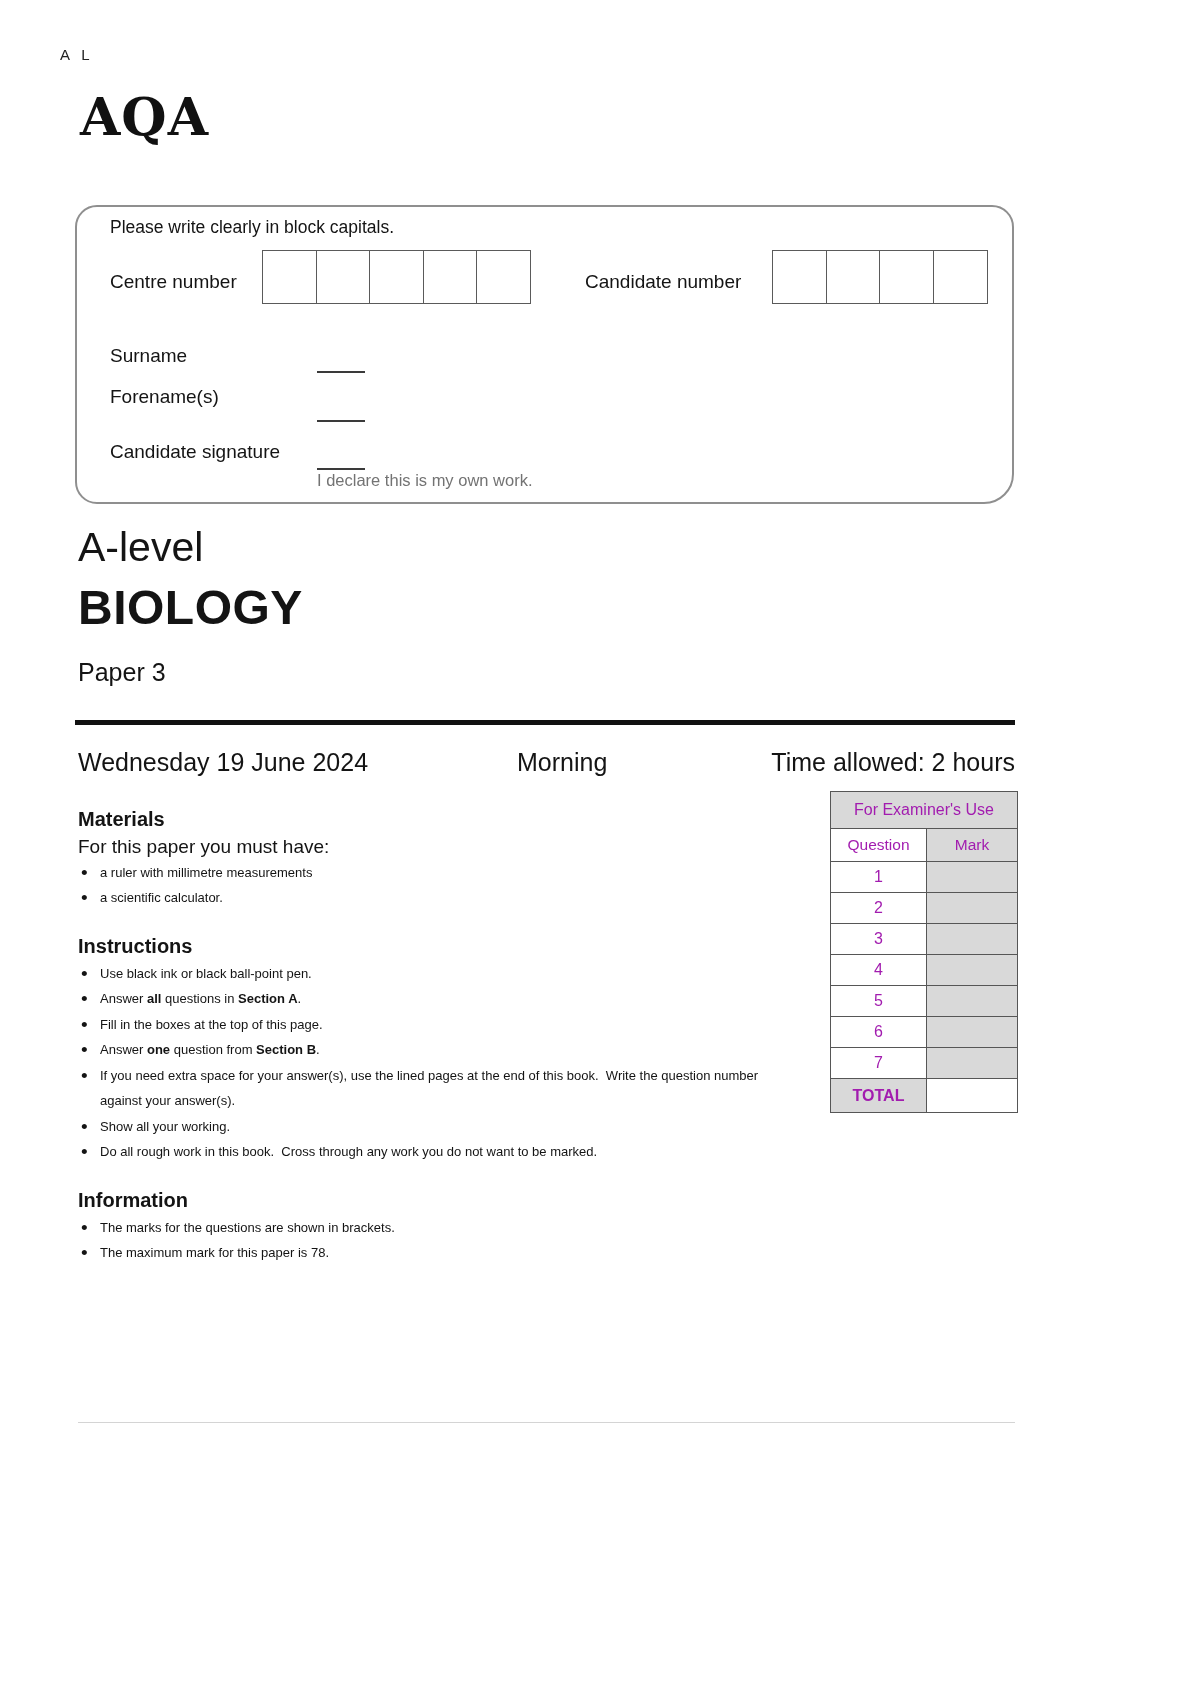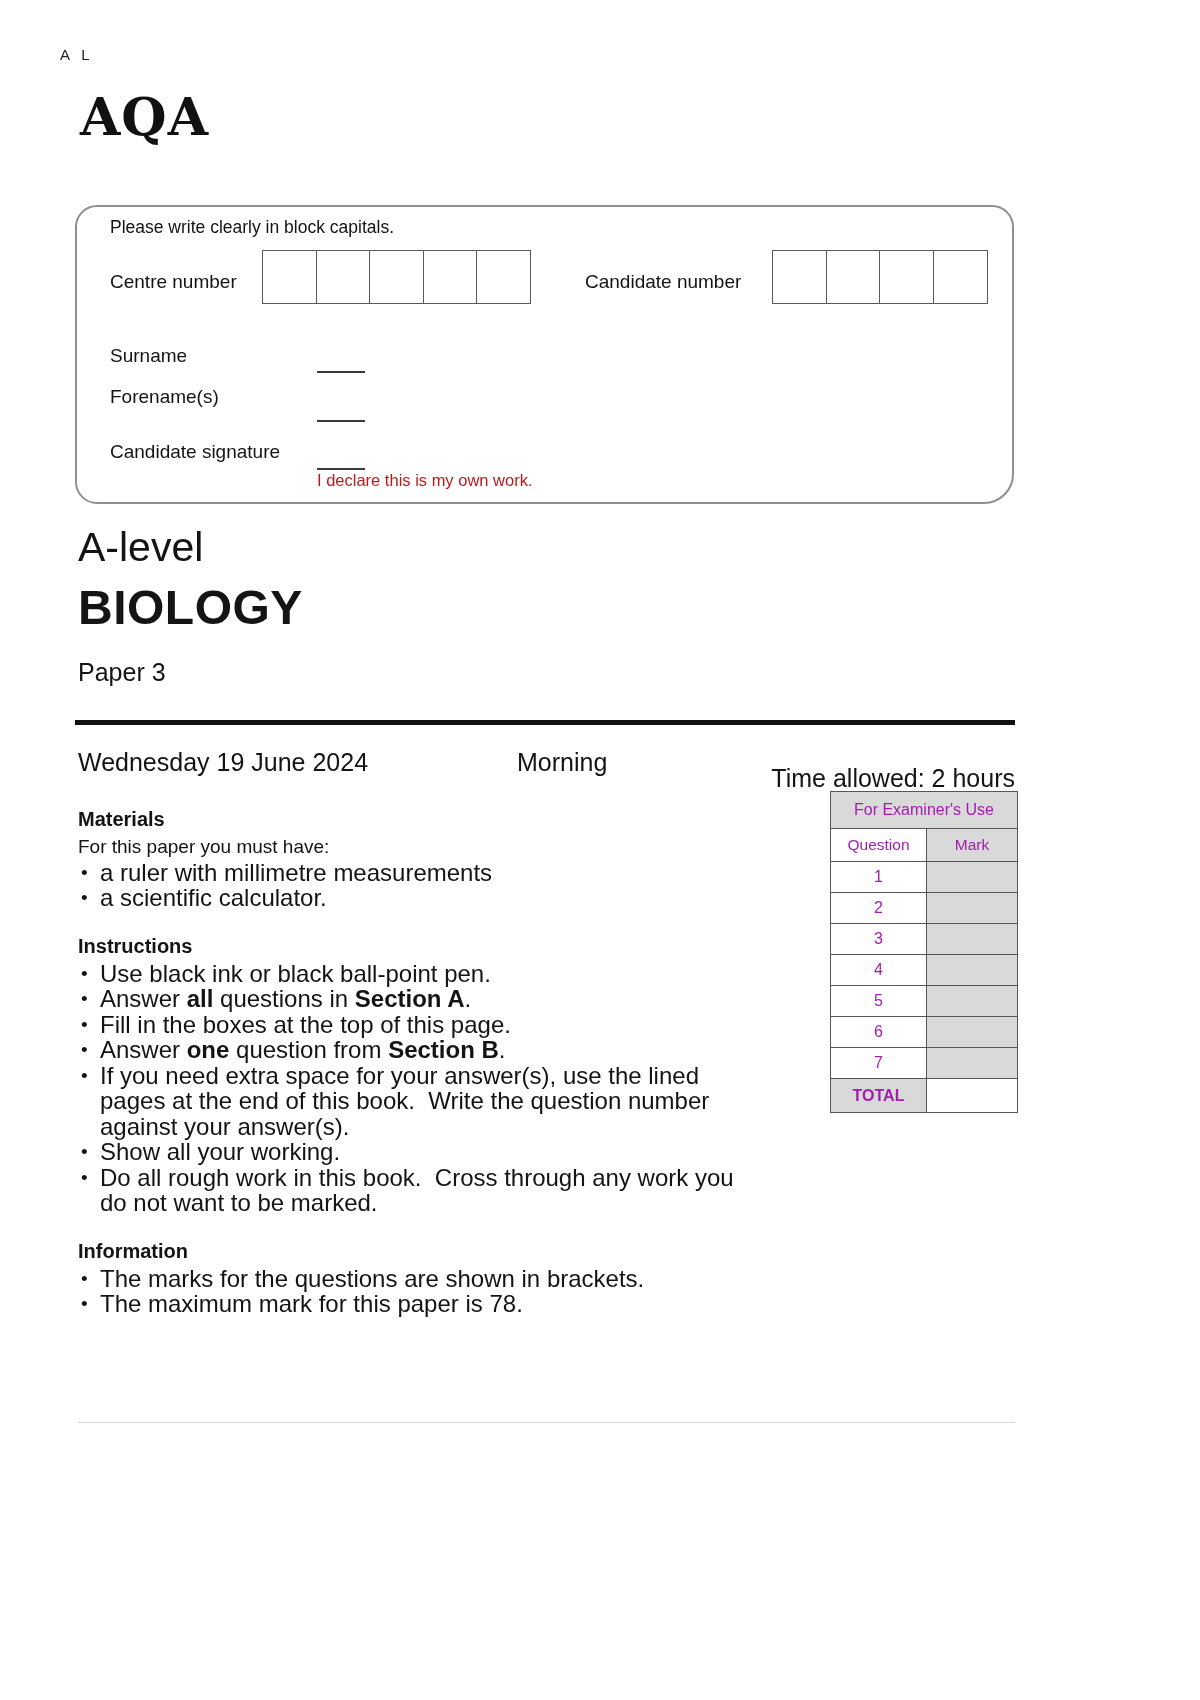--- a/index.html
+++ b/index.html
@@ -18,39 +18,39 @@
   .candidate-box{
     position:absolute;left:75px;top:205px;width:935px;height:295px;
     border:2px solid #8f8f8f;border-radius:22px;border-bottom-right-radius:30px;background:#fff;
   }
   .cb-instruction{position:absolute;left:33px;top:10px;font-size:17.5px;}
   .cb-label{position:absolute;font-size:19px;}
   .cells{position:absolute;display:flex;}
   .cell{width:53px;height:52px;border:1.5px solid #5a5a5a;background:#fff;margin-left:-1.5px;}
   .cells .cell:first-child{margin-left:0;}
   .write-line{position:absolute;width:48px;height:2px;background:#3a3a3a;}
-  .cb-note{position:absolute;font-size:16.5px;color:#b91c1c;}
+  .cb-note{position:absolute;font-size:16.5px;color:#737373;}
   
   .t-qual{position:absolute;left:78px;top:524px;font-size:41px;font-weight:400;}
   .t-subject{position:absolute;left:78px;top:580px;font-size:48px;font-weight:700;letter-spacing:0.5px;}
   .t-paper{position:absolute;left:78px;top:658px;font-size:25px;}
   .rule{position:absolute;left:75px;top:720px;width:940px;height:5px;background:#111;}
   
   .session{position:absolute;left:78px;top:748px;width:937px;height:34px;font-size:25px;}
   .session .date{position:absolute;left:0;top:0;}
   .session .tod{position:absolute;left:439px;top:0;}
-  .session .dur{position:absolute;right:0;top:16px;}
+  .session .dur{position:absolute;right:0;top:0;}
   
   .main-text{position:absolute;left:78px;top:806px;width:720px;}
   .section{margin:0 0 22px 0;}
   .section h3{margin:0 0 2px 0;font-size:20px;font-weight:700;line-height:26px;}
   .section p{margin:0;font-size:19px;line-height:25.5px;}
   .blist{margin:0;padding:0;list-style:none;max-width:684px;}
   .blist li{
-    position:relative;padding-left:22px;font-size:24px;line-height:25.5px;
+    position:relative;padding-left:22px;font-size:13px;line-height:25.5px;
     white-space:pre-wrap;max-width:662px;
   }
   .blist li::before{content:"\2022";position:absolute;left:3px;font-size:19px;}
   
   .examiner{
     position:absolute;left:830px;top:791px;border-collapse:collapse;
     font-size:16px;color:#a21caf;
   }
   .examiner th,.examiner td{border:1.5px solid #565656;text-align:center;padding:0;}
   .examiner .ttitle{width:185px;height:36px;background:#d9d9d9;font-weight:400;font-size:16px;}

